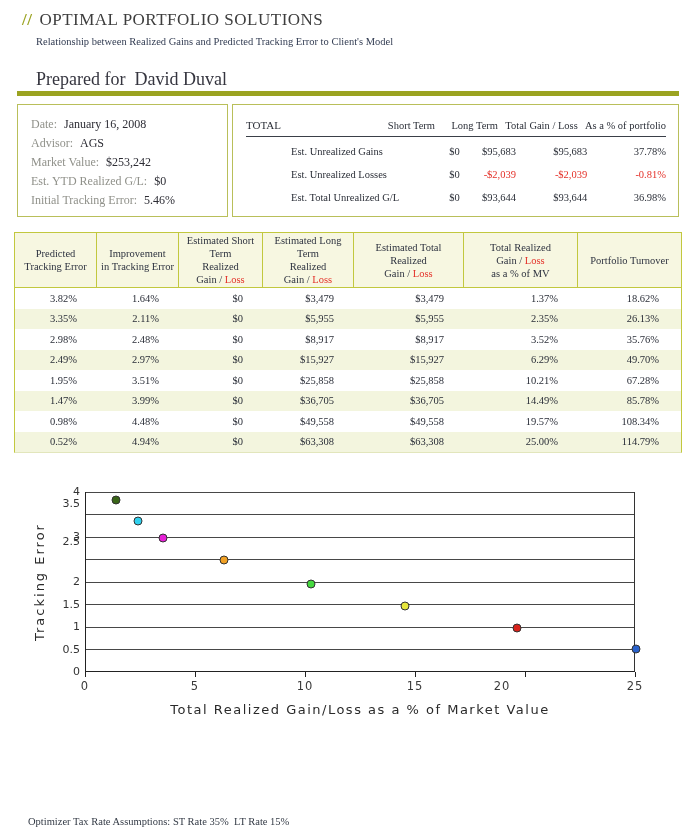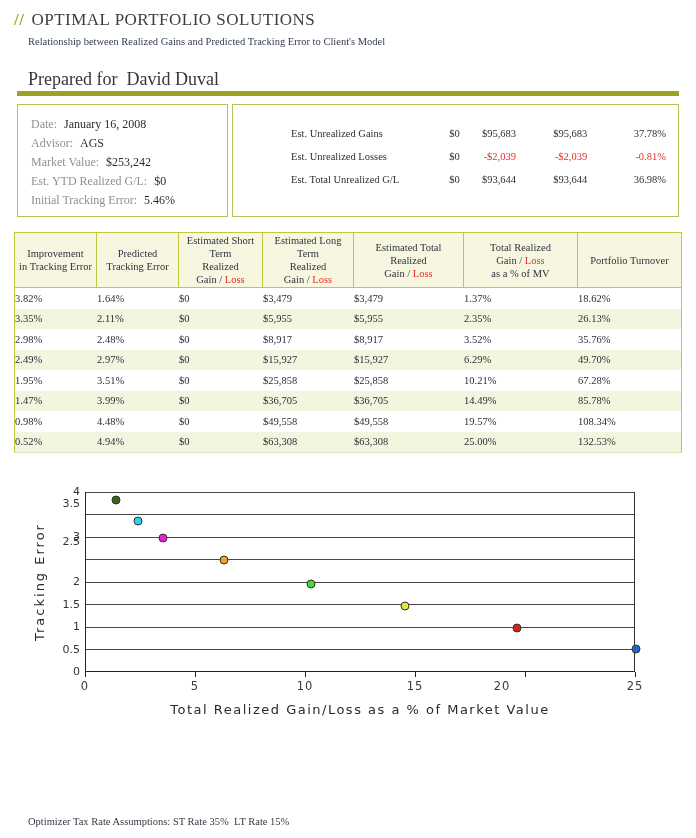--- a/index.html
+++ b/index.html
@@ -1,20 +1,20 @@
 <!DOCTYPE html>
 <html><head>
 <meta charset="utf-8">
 <style>
   html,body{margin:0;padding:0;background:#ffffff;}
   .page{position:relative;width:696px;height:838px;background:#fff;
         font-family:"Liberation Serif",serif;overflow:hidden;}
 
   
-  .report-header{position:absolute;left:14px;top:10px;width:640px;}
+  .report-header{position:absolute;left:22px;top:10px;width:640px;}
   .title-line{font-size:17px;letter-spacing:.5px;color:#3d3d3d;}
   .title-line .slashes{color:#9ba321;font-weight:bold;margin-right:7px;}
   .subtitle{margin:6px 0 0 14px;font-size:10.5px;color:#323c52;}
   .prepared{margin:22px 0 0 14px;font-size:18px;color:#35353f;}
   .prepared .pname{margin-left:9px;}
 
   .divider-bar{position:absolute;left:17px;top:91px;width:662px;height:5px;background:#9ba321;}
 
   
   .info-box{position:absolute;left:17px;top:104px;width:211px;height:113px;
@@ -43,21 +43,21 @@
   .m-hcell{display:flex;flex-direction:column;justify-content:center;align-items:center;
            border-right:1px solid #c2c83e;font-size:10.5px;line-height:13px;
            color:#2e3340;text-align:center;}
   .m-hcell:last-child{border-right:none;}
   .m-hcell .red{color:#e43028;}
   .m-body{border-left:1px solid #c2c83e;border-right:1px solid #c2c83e;
           border-bottom:1px solid #e2e6bc;box-sizing:border-box;}
   .m-row{display:grid;grid-template-columns:82px 82px 84px 91px 110px 114px 101px;
          height:20.5px;align-items:center;}
   .m-row:nth-child(even){background:#f3f5de;}
-  .m-cell{padding-right:20px;font-size:10.5px;color:#2a2e38;}
+  .m-cell{text-align:right;padding-right:20px;font-size:10.5px;color:#2a2e38;}
 
   
   .chart{position:absolute;left:0;top:470px;width:696px;height:270px;
          font-family:"DejaVu Sans",sans-serif;}
   .plot{position:absolute;left:85px;top:22px;width:550px;height:180px;
         border-left:1.5px solid #222;border-bottom:1.5px solid #222;
         border-right:1px solid #333;box-sizing:border-box;}
   .gridline{position:absolute;left:0;width:100%;height:1px;background:#474747;}
   .pt{position:absolute;width:7px;height:7px;border-radius:50%;
       border:1px solid #333;transform:translate(-50%,-50%);box-sizing:content-box;}
@@ -94,20 +94,27 @@
 
   <div class="info-box" id="info-box">
       <div class="info-row"><span class="ilabel">Date:</span><span class="ivalue">January 16, 2008</span></div>
       <div class="info-row"><span class="ilabel">Advisor:</span><span class="ivalue">AGS</span></div>
       <div class="info-row"><span class="ilabel">Market Value:</span><span class="ivalue">$253,242</span></div>
       <div class="info-row"><span class="ilabel">Est. YTD Realized G/L:</span><span class="ivalue">$0</span></div>
       <div class="info-row"><span class="ilabel">Initial Tracking Error:</span><span class="ivalue">5.46%</span></div>
     </div>
 
   <div class="total-box">
+    <div class="t-grid t-head" id="total-head">
+        <div class="tc">TOTAL</div>
+        <div class="tc">Short Term</div>
+        <div class="tc">Long Term</div>
+        <div class="tc">Total Gain / Loss</div>
+        <div class="tc">As a % of portfolio</div>
+      </div>
     <div id="total-rows">
         <div class="t-grid t-row">
           <div class="tc">Est. Unrealized Gains</div>
           <div class="tc">$0</div>
           <div class="tc">$95,683</div>
           <div class="tc">$95,683</div>
           <div class="tc">37.78%</div>
         </div>
         <div class="t-grid t-row">
           <div class="tc">Est. Unrealized Losses</div>
@@ -122,26 +129,26 @@
           <div class="tc">$93,644</div>
           <div class="tc">$93,644</div>
           <div class="tc">36.98%</div>
         </div>
       </div>
   </div>
 
   <div class="main-table">
     <div class="m-head" id="main-head">
         <div class="m-hcell">
+          <div><span>Predicted</span></div>
+          <div><span>Tracking Error</span></div>
+        </div>
+        <div class="m-hcell">
           <div><span>Improvement</span></div>
           <div><span>in Tracking Error</span></div>
-        </div>
-        <div class="m-hcell">
-          <div><span>Predicted</span></div>
-          <div><span>Tracking Error</span></div>
         </div>
         <div class="m-hcell">
           <div><span>Estimated Short Term</span></div>
           <div><span>Realized</span></div>
           <div><span>Gain / </span><span class="red">Loss</span></div>
         </div>
         <div class="m-hcell">
           <div><span>Estimated Long Term</span></div>
           <div><span>Realized</span></div>
           <div><span>Gain / </span><span class="red">Loss</span></div>
@@ -224,21 +231,21 @@
           <div class="m-cell">19.57%</div>
           <div class="m-cell">108.34%</div>
         </div>
         <div class="m-row">
           <div class="m-cell">0.52%</div>
           <div class="m-cell">4.94%</div>
           <div class="m-cell">$0</div>
           <div class="m-cell">$63,308</div>
           <div class="m-cell">$63,308</div>
           <div class="m-cell">25.00%</div>
-          <div class="m-cell">132.53%</div>
+          <div class="m-cell">114.79%</div>
         </div>
       </div>
   </div>
 
   <div class="chart" id="chart">
     <div class="ytitle">Tracking Error</div>
     <div class="plot" id="plot">
         <div class="gridline" style="top: 157px;"></div>
         <div class="gridline" style="top: 134.5px;"></div>
         <div class="gridline" style="top: 112px;"></div>

